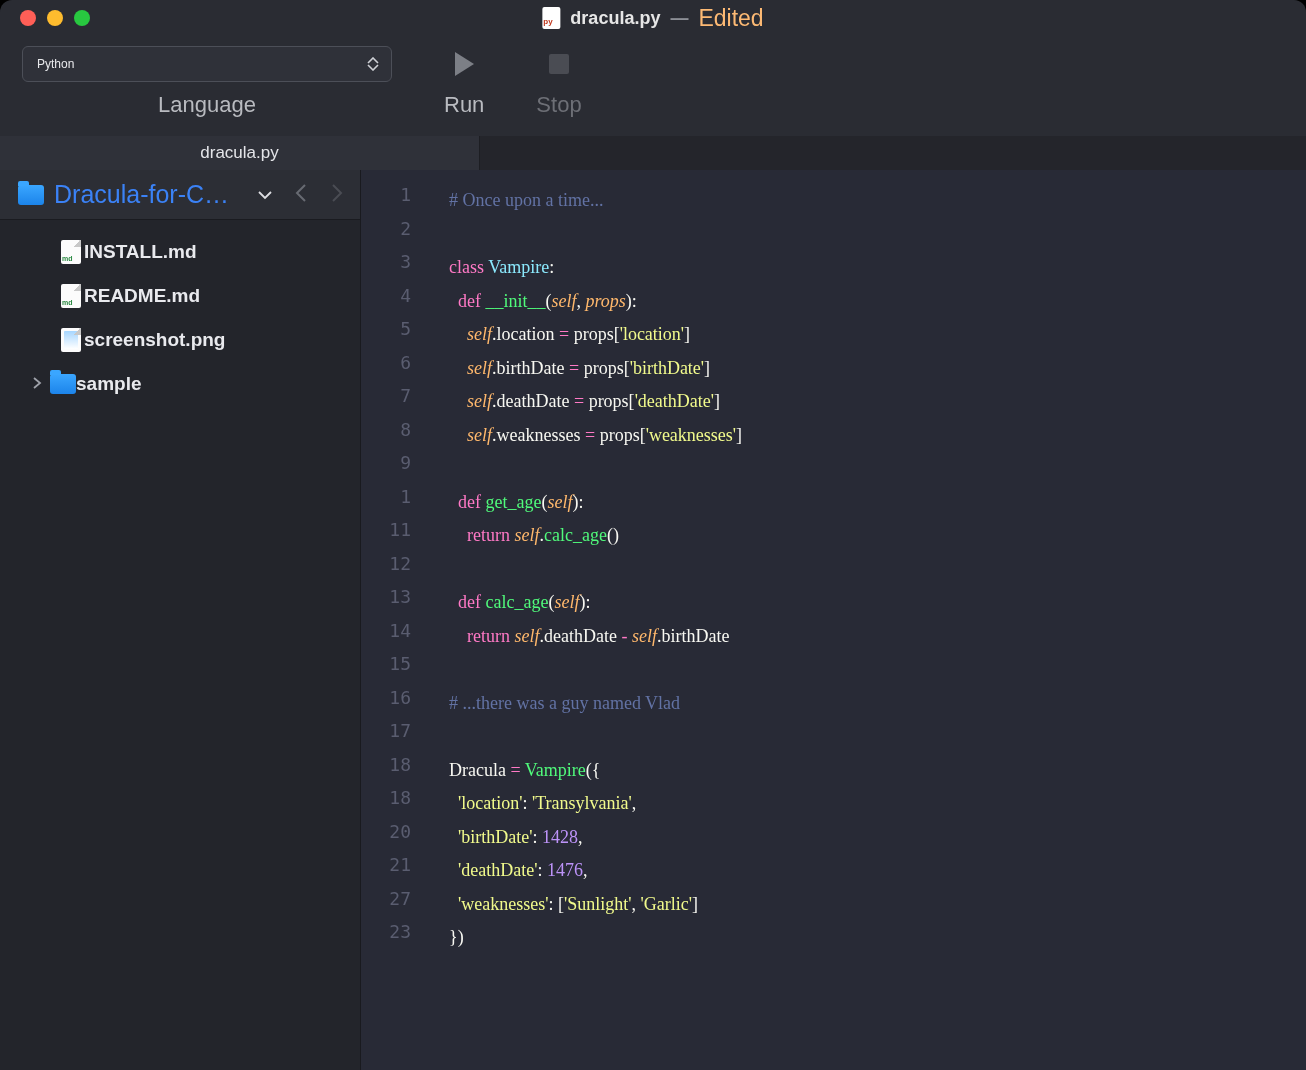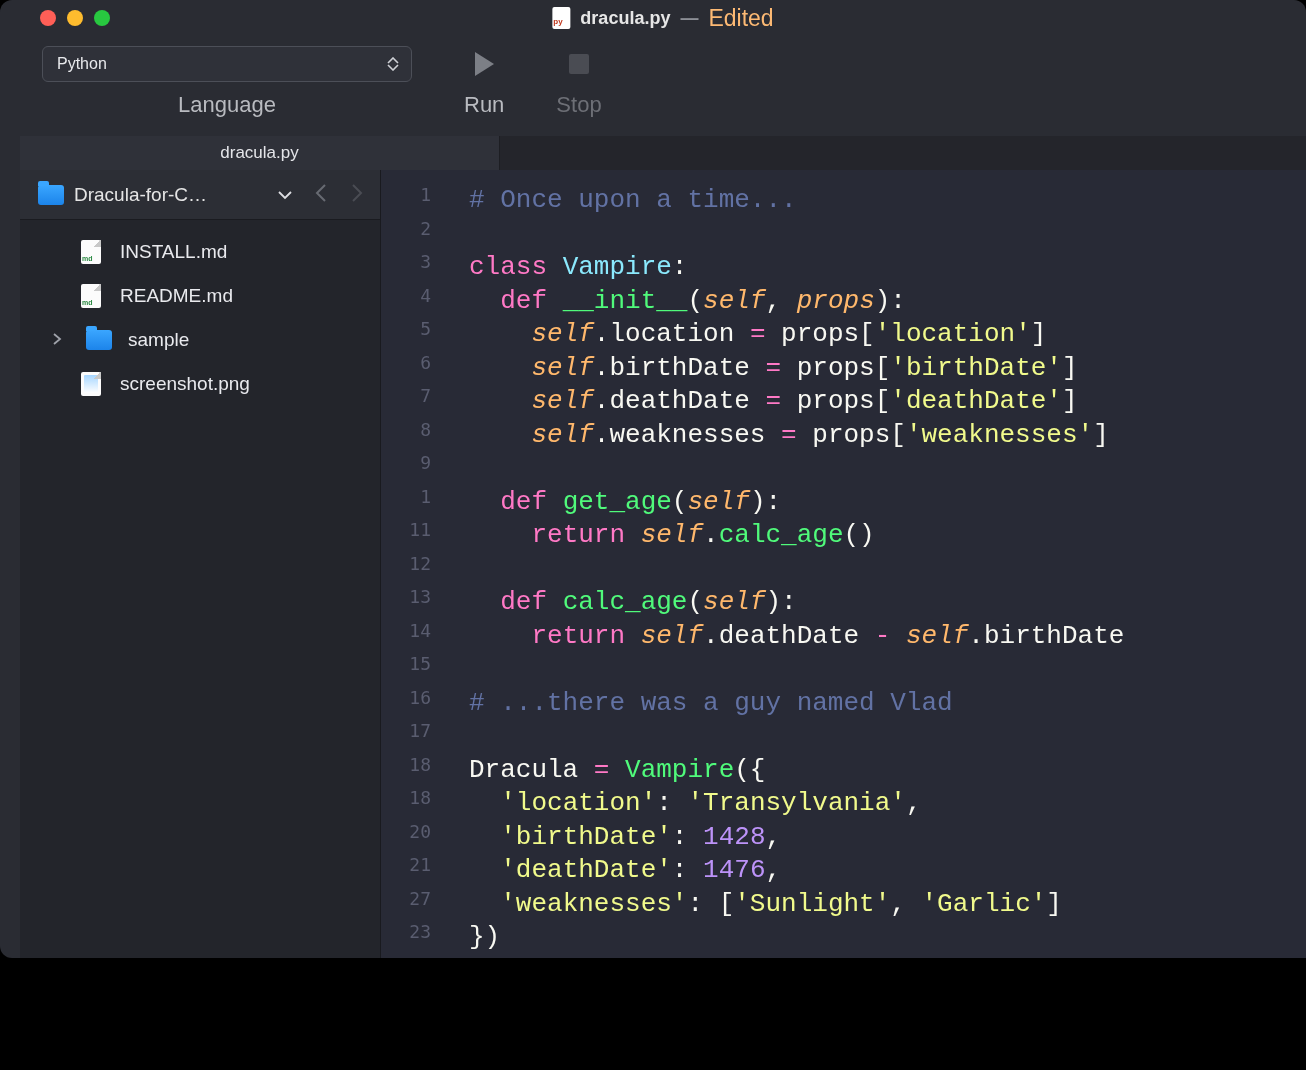--- a/index.html
+++ b/index.html
@@ -1,17 +1,17 @@
 <!DOCTYPE html>
 <html><head>
 <meta charset="utf-8">
 <style>
   * { box-sizing: border-box; margin: 0; padding: 0; }
   html, body { width: 1306px; height: 1070px; background: #000; font-family: -apple-system, "Helvetica Neue", Arial, sans-serif; overflow: hidden; }
-  .window { width: 1306px; height: 958px; background: #2a2c33; border-radius: 12px; display: flex; flex-direction: column; padding-left: 20px; }
+  .window { width: 1306px; height: 1070px; background: #2a2c33; border-radius: 12px; display: flex; flex-direction: column; }
 
   
   .titlebar { height: 36px; position: relative; display: flex; align-items: center; }
   .traffic { display: flex; gap: 11px; padding-left: 20px; }
   .traffic .dot { width: 16px; height: 16px; border-radius: 50%; }
   .close  { background: #ff5f57; }
   .min    { background: #febc2e; }
   .max    { background: #28c840; }
   .title-center { position: absolute; left: 50%; transform: translateX(-50%); white-space: nowrap; display: flex; align-items: center; gap: 10px; }
   .title-doc { display: flex; align-items: center; gap: 10px; }
@@ -19,60 +19,60 @@
   .title-edited   { color: #fdba74; font-size: 23px; }
   .title-sep      { color: #8c8f96; font-size: 18px; font-weight: 600; }
   .doc-icon { width: 18px; height: 22px; background: #fff; border-radius: 2px; position: relative; }
   .doc-icon::after { content: "py"; font-size: 8px; font-weight: 700; color: #c23a20; position: absolute; left: 1px; bottom: 3px; }
 
   
   .toolbar { height: 100px; display: flex; align-items: flex-start; padding: 10px 0 0 22px; gap: 52px; }
   .tb-group { display: flex; flex-direction: column; align-items: center; gap: 10px; }
   .tb-label { color: #b9bbc0; font-size: 22px; }
   .lang-select { width: 370px; height: 36px; background: #2f3139; border: 1px solid #4c4f58; border-radius: 6px; display: flex; align-items: center; justify-content: space-between; padding: 0 12px 0 14px; }
-  .lang-text { color: #e8e9ec; font-size: 16px; }
+  .lang-text { color: #e8e9ec; font-size: 12px; }
   .chev-pair { display: flex; flex-direction: column; gap: -2px; color: #cfd1d6; }
   .chev-pair svg { display: block; }
   .tb-icon { width: 38px; height: 36px; display: flex; align-items: center; justify-content: center; }
   .tb-icon svg { display: block; }
 
   
   .tabstrip { height: 34px; display: flex; }
   .tab { width: 480px; display: flex; align-items: center; justify-content: center; background: #2f3139; color: #e4e5e9; font-size: 17px; font-weight: 500; border-right: 1px solid #1d1e23; }
   .tabstrip-rest { flex: 1; background: #24252b; }
 
   
   .body { flex: 1; display: flex; min-height: 0; }
   .sidebar { width: 361px; background: #23252b; border-right: 1px solid #191a1f; display: flex; flex-direction: column; }
   .editor  { flex: 1; display: flex; background: #282a36; min-width: 0; }
 
   
   .sb-head { height: 50px; display: flex; align-items: center; gap: 10px; padding: 0 10px 0 18px; background: #2c2e35; border-bottom: 1px solid #1a1b20; }
   .folder-icon { width: 26px; height: 20px; background: linear-gradient(#3aa6ff,#1c84ea); border-radius: 3px; position: relative; flex-shrink: 0; }
   .folder-icon::before { content: ""; position: absolute; top: -4px; left: 0; width: 11px; height: 5px; background: #3aa6ff; border-radius: 2px 2px 0 0; }
-  .sb-head-name { color: #e5e5e5; font-size: 19px; flex: 1; white-space: nowrap; overflow: hidden; text-overflow: ellipsis; }
+  .sb-head-name { color: #3b82f6; font-size: 25px; flex: 1; white-space: nowrap; overflow: hidden; text-overflow: ellipsis; }
   .sb-head-chev { color: #dedfe3; padding: 0 6px; }
   .sb-nav-arrow { color: #676a72; padding: 0 6px; font-size: 24px; font-weight: 300; }
 
   
   .tree { padding: 10px 0; }
-  .tree-row { height: 44px; display: flex; align-items: center; gap: 16px; color: #e9eaee; font-size: 19px; }
+  .tree-row { height: 44px; display: flex; align-items: center; gap: 0; color: #e9eaee; font-size: 19px; font-weight: bold; }
   .tree-row .disclosure { width: 26px; text-align: center; color: #9fa2aa; font-size: 14px; }
   .tree-row .icon-slot { width: 26px; display: flex; justify-content: center; flex-shrink: 0; }
   .pad-file   { padding-left: 58px; }
   .pad-folder { padding-left: 24px; }
   .file-page { width: 20px; height: 24px; background: #fcfcfc; border-radius: 2px; position: relative; }
   .file-page::after { content: ""; position: absolute; top: 0; right: 0; width: 7px; height: 7px; background: linear-gradient(135deg, transparent 49%, #c8c8c8 50%); }
   .file-md::before { content: "md"; font-size: 7px; font-weight: 700; color: #2a8a42; position: absolute; left: 1px; bottom: 2px; }
   .file-png::before { content: ""; position: absolute; inset: 3px; background: linear-gradient(#a6d6ff,#fff); border-radius: 1px; }
 
   
   .gutter { width: 66px; background: #282a36; padding-top: 14px; }
   .gutter .ln { height: 33.5px; color: #5a5d70; font-family: "SF Mono","Menlo",Consolas,monospace; font-size: 18px; text-align: right; padding-right: 16px; }
-  .code { flex: 1; padding: 14px 0 0 22px; font-family: Liberation Mono, monospace; font-size: 26px; white-space: pre; color: #f8f8f2; line-height: 33.5px; }
+  .code { flex: 1; padding: 14px 0 0 22px; font-family: Liberation Serif, serif; font-size: 18px; white-space: pre; color: #f8f8f2; line-height: 33.5px; }
   .cm  { color: #6272a4; }
   .kw  { color: #ff79c6; }
   .cls { color: #8be9fd; }
   .fn  { color: #50fa7b; }
   .prm { color: #ffb86c; font-style: italic; }
   .op  { color: #ff79c6; }
   .str { color: #f1fa8c; }
   .num { color: #bd93f9; }
   .pl  { color: #f8f8f2; }
 </style>
@@ -168,34 +168,34 @@
               <span class="file-page file-md"></span>
             </span>
             <span>INSTALL.md</span>
           </div>
           <div class="tree-row pad-file">
             <span class="icon-slot">
               <span class="file-page file-md"></span>
             </span>
             <span>README.md</span>
           </div>
+          <div class="tree-row pad-file">
+            <span class="icon-slot">
+              <span class="file-page file-png"></span>
+            </span>
+            <span>screenshot.png</span>
+          </div>
           <div class="tree-row pad-folder">
             <span class="disclosure"><svg width="10" height="12">
                 <path d="M2 1 L8 6 L2 11" fill="none" stroke="#9fa2aa" stroke-width="1.8"></path>
               </svg></span>
             <span class="icon-slot">
               <span class="folder-icon"></span>
             </span>
             <span>sample</span>
-          </div>
-          <div class="tree-row pad-file">
-            <span class="icon-slot">
-              <span class="file-page file-png"></span>
-            </span>
-            <span>screenshot.png</span>
           </div>
         </div>
     </div>
 
     <div class="editor">
       <div class="gutter" id="gutter">
           <div class="ln">1</div>
           <div class="ln">2</div>
           <div class="ln">3</div>
           <div class="ln">4</div>

